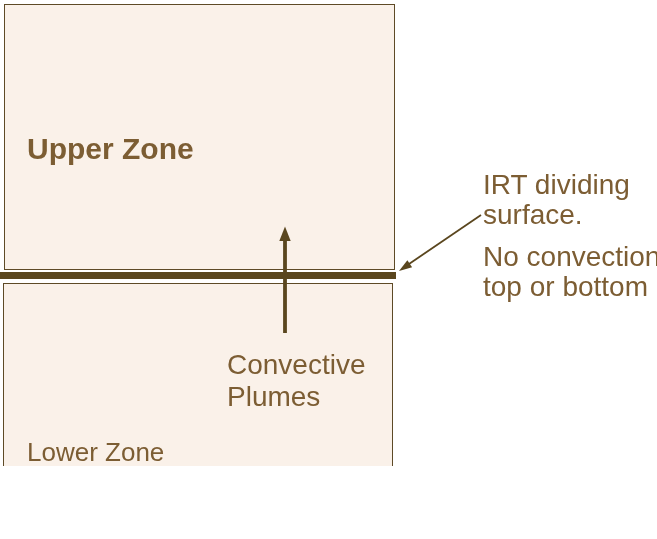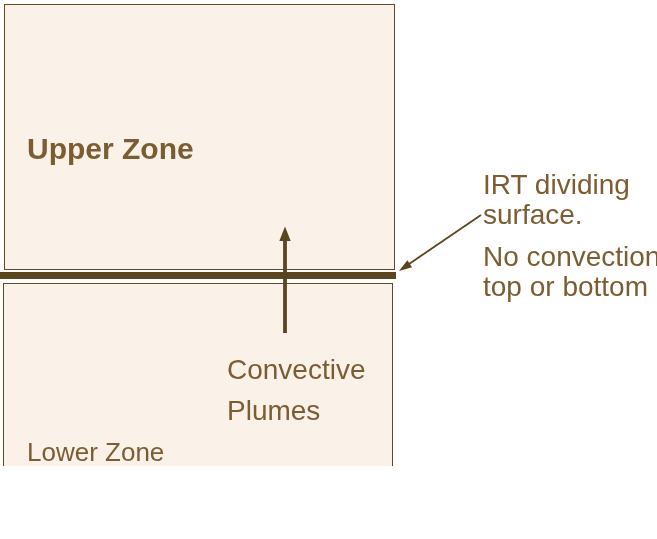--- a/index.html
+++ b/index.html
@@ -58,21 +58,21 @@
     left: 27px;
     top: 439px;
     font-size: 26px;
     line-height: 1;
   }
   .plumes-label {
     left: 227px;
     top: 349px;
     width: 152px;
     font-size: 28px;
-    line-height: 41px;
+    line-height: 32px;
   }
   .note-irt {
     left: 483px;
     top: 170px;
     width: 178px;
     font-size: 28px;
     line-height: 30px;
   }
   .note-noconv {
     left: 483px;

